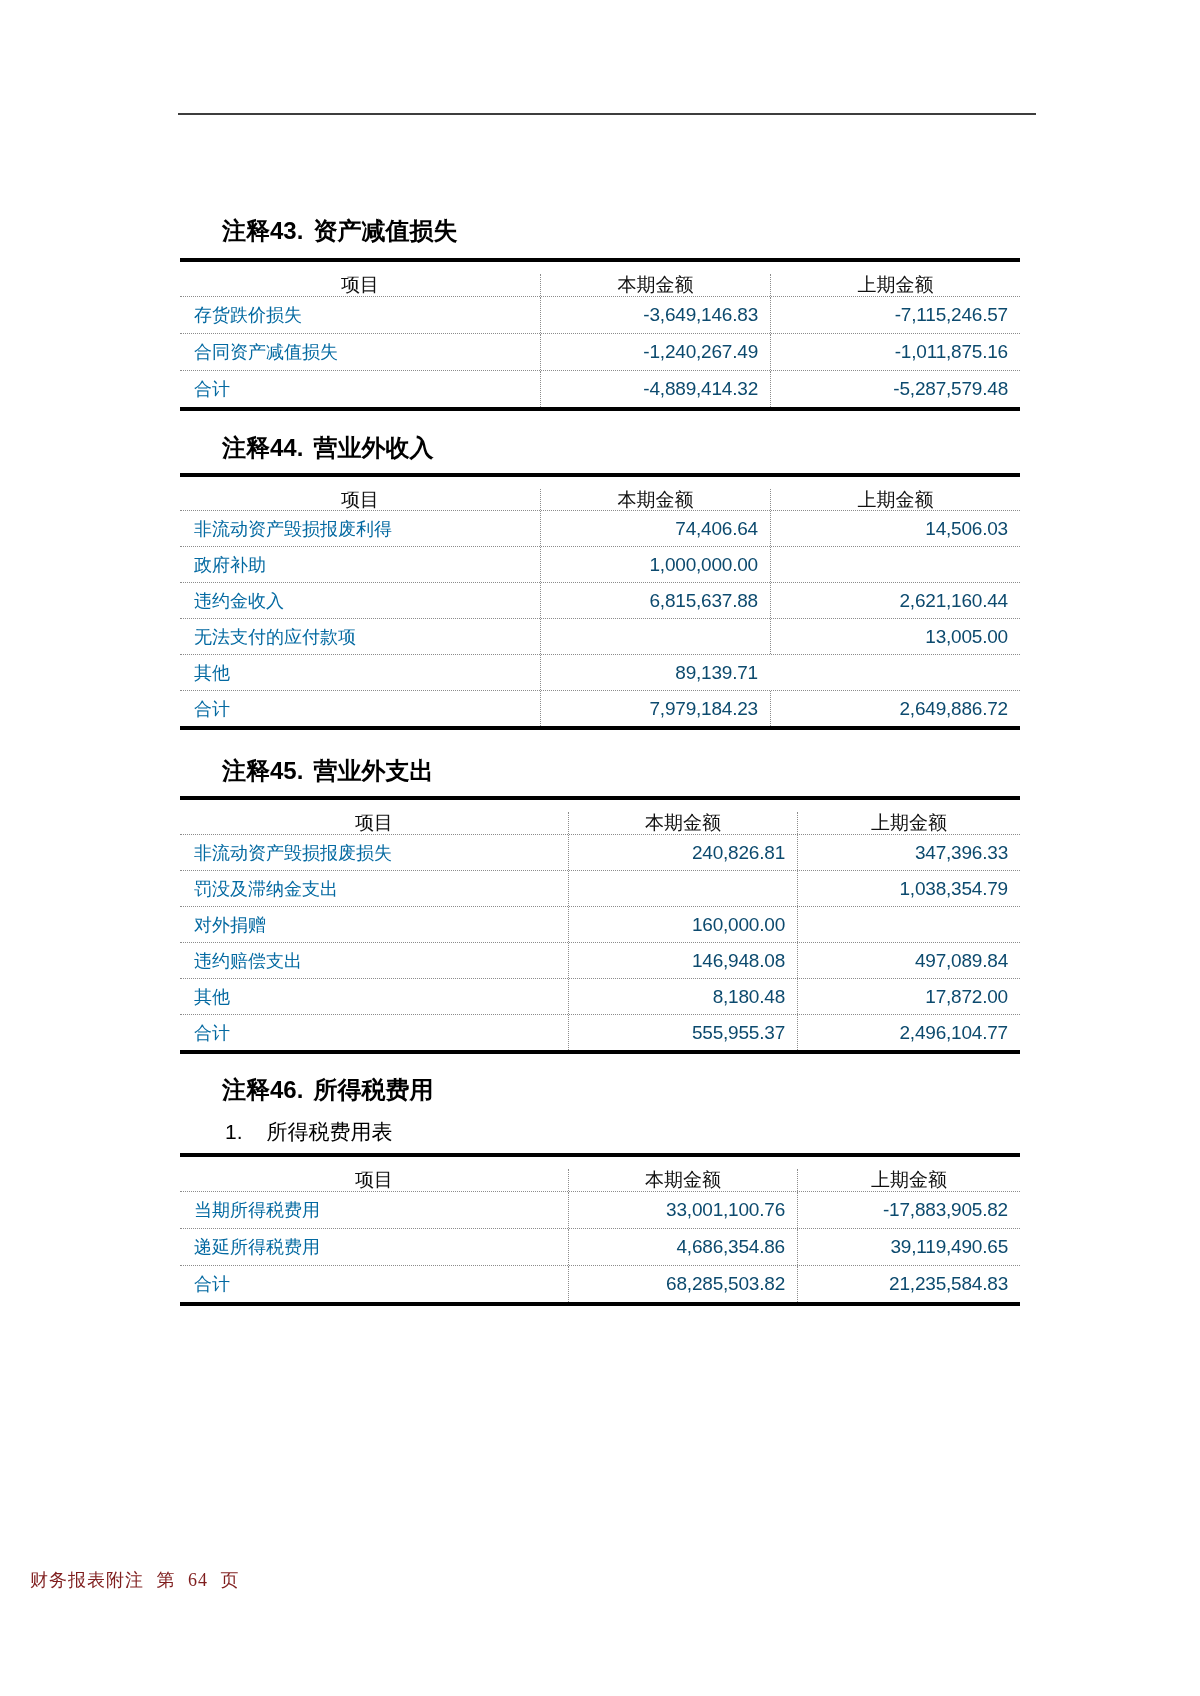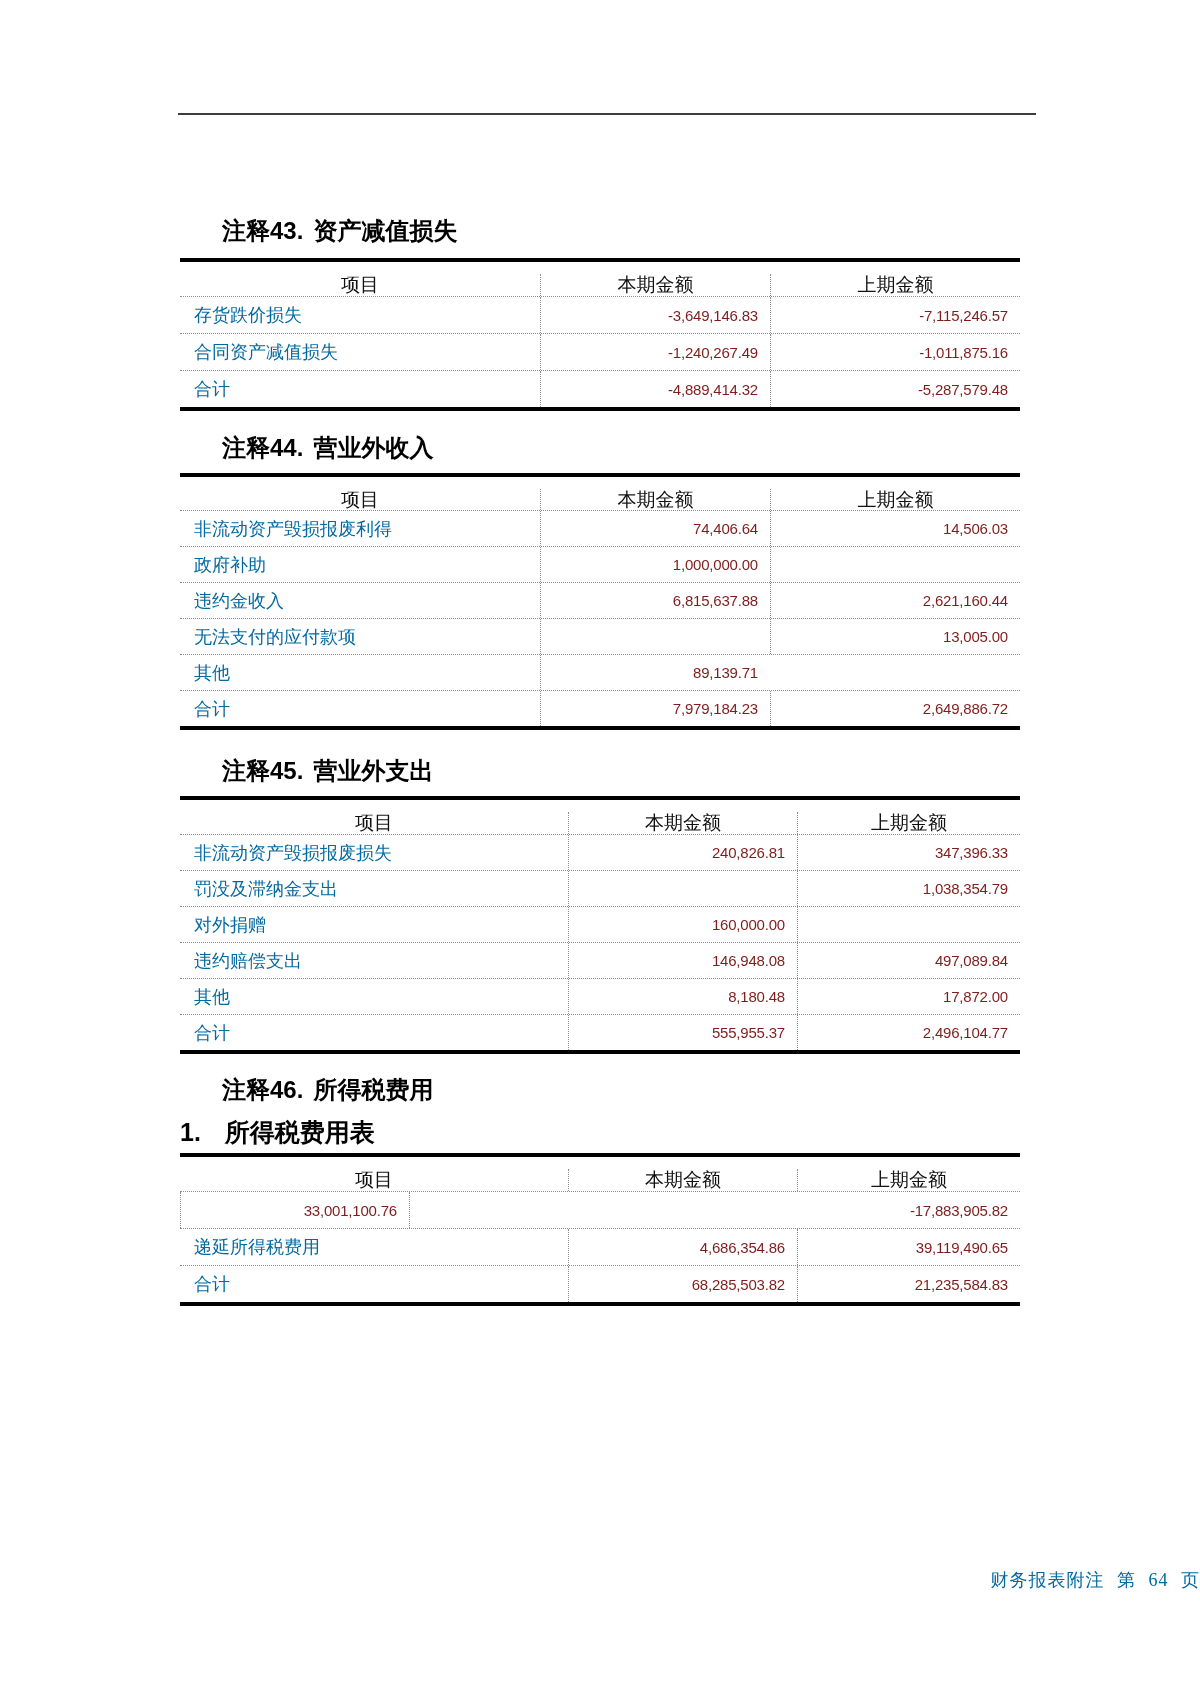--- a/index.html
+++ b/index.html
@@ -14,38 +14,38 @@
     width:858px; height:2px; background:#3d3d3d;
   }
   .content { position:absolute; left:180px; top:0; width:840px; }
 
   .sec-title {
     margin-left:42px; font-size:24px; font-weight:bold;
     line-height:26px; white-space:nowrap;
   }
   .sec-title .t { margin-left:10px; }
   .sub-title {
-    font-size:25px; font-weight:bold;
+    margin-left:45px; font-size:21px; font-weight:normal;
     line-height:26px; white-space:nowrap;
   }
   .sub-title .t { margin-left:24px; }
 
   .table {
     border-top:4px solid #000; border-bottom:4px solid #000;
     width:840px; box-sizing:border-box;
   }
   .tr { display:flex; align-items:stretch; border-top:1px dotted #8c8c8c; }
   .tr.head { border-top:none; }
   .td { display:flex; align-items:center; box-sizing:border-box; overflow:hidden; }
   .c2,.c3 { border-left:1px dotted #8c8c8c; }
   .head .td { justify-content:center; font-size:19px; color:#111;margin-top:12px; }
   .label { padding-left:14px; font-size:18px; color:#0369a1; white-space:nowrap; }
   .amount {
     justify-content:flex-end; padding-right:12px;
-    font-size:15px; letter-spacing:-0.2px; color:#7f1d1d;
+    font-size:19px; letter-spacing:-0.2px; color:#0c4a6e;
   }
 
   
   .cols-a .c1 { width:360px; }
   .cols-a .c2 { width:230px; }
   .cols-a .c3 { flex:1; }
   
   .cols-b .c1 { width:388px; }
   .cols-b .c2 { width:229px; }
   .cols-b .c3 { flex:1; }
@@ -62,23 +62,23 @@
   .mt-sec44-title { margin-top:24px; }
   .mt-tb44 { margin-top:12px; }
   .mt-sec45-title { margin-top:28px; }
   .mt-tb45 { margin-top:12px; }
   .mt-sec46-title { margin-top:23px; }
   .mt-sub46 { margin-top:16px; }
   .mt-tb46 { margin-top:8px; }
 
   .footer {
     position:absolute; top:1568px; left:0; width:1200px;
-    text-align:right; text-indent:30px;
+    text-align:left; text-indent:30px;
     font-family:"Liberation Serif","DejaVu Serif",serif;
-    font-size:18px; color:#0369a1; word-spacing:7px; letter-spacing:1px;
+    font-size:18px; color:#7f1d1d; word-spacing:7px; letter-spacing:1px;
   }
 </style>
 </head>
 <body>
 
 <div class="top-rule"></div>
 
 <div class="content">
 
   <div class="sec-title mt-sec43-title">
@@ -194,20 +194,21 @@
   <div class="sub-title mt-sub46">
     <span class="n">1.</span><span class="t">所得税费用表</span>
   </div>
   <div class="table cols-b tb-46 mt-tb46">
     <div class="tr head">
       <div class="td c1">项目</div>
       <div class="td c2">本期金额</div>
       <div class="td c3">上期金额</div>
     </div>
     <div class="tr body">
+      <div class="td c1 label">当期所得税费用</div>
       <div class="td c2 amount">33,001,100.76</div>
       <div class="td c3 amount">-17,883,905.82</div>
     </div>
     <div class="tr body">
       <div class="td c1 label">递延所得税费用</div>
       <div class="td c2 amount">4,686,354.86</div>
       <div class="td c3 amount">39,119,490.65</div>
     </div>
     <div class="tr body">
       <div class="td c1 label">合计</div>

